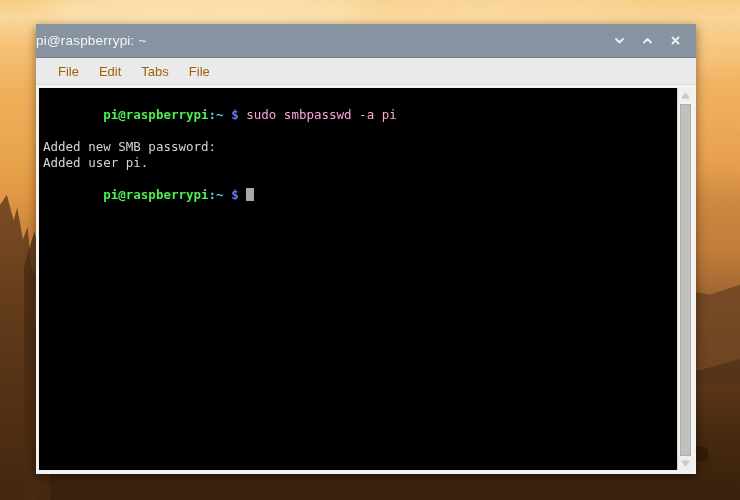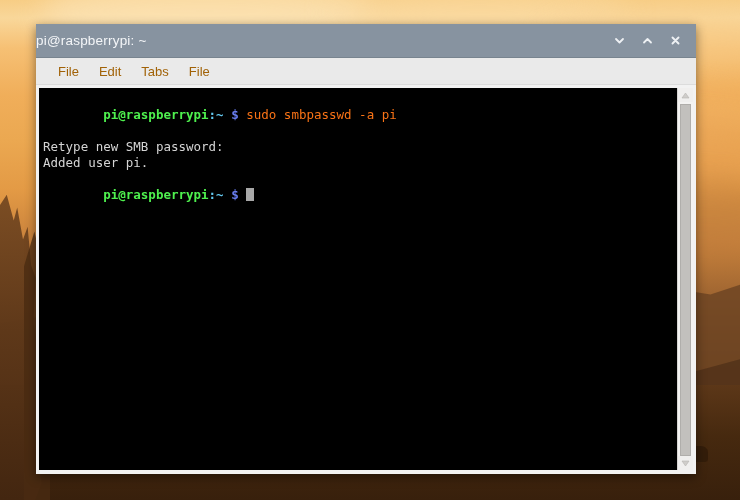--- a/index.html
+++ b/index.html
@@ -194,21 +194,21 @@
     line-height: 16px;
     min-width: 0;
   }
   .term-line {
     white-space: pre;
     color: #d4d4d4;
   }
   .seg-user  { color: #4ef04e; font-weight: bold; margin-top: 22px; }
   .seg-path  { color: #63c8ef; font-weight: bold; }
   .seg-dollar{ color: #6a7ef2; font-weight: bold; }
-  .seg-cmd   { color: #f97316; }
+  .seg-cmd   { color: #f9a8d4; }
   .cursor-block {
     display: inline-block;
     width: 8px;
     height: 13px;
     background: #a8a8a8;
     vertical-align: -2px;
   }
 
   
   .term-scrollbar {
@@ -296,21 +296,21 @@
     <div class="menu-item">File</div>
   </div>
 
   <div class="term-body-wrap">
     <div class="term-screen">
 
       <div class="term-line">
         <span class="seg-user">pi@raspberrypi</span><span class="seg-path">:~</span><span> </span><span class="seg-dollar">$</span><span class="seg-cmd"> sudo smbpasswd -a pi</span>
       </div>
 
-      <div class="term-line">Retype new SMB password:</div>
+      <div class="term-line">Added new SMB password:</div>
       <div class="term-line">Added user pi.</div>
 
       <div class="term-line">
         <span class="seg-user">pi@raspberrypi</span><span class="seg-path">:~</span><span> </span><span class="seg-dollar">$</span><span class="seg-cmd"> </span><span class="cursor-block"></span>
       </div>
 
     </div>
 
     <div class="term-scrollbar">
       <div class="sb-arrow">

